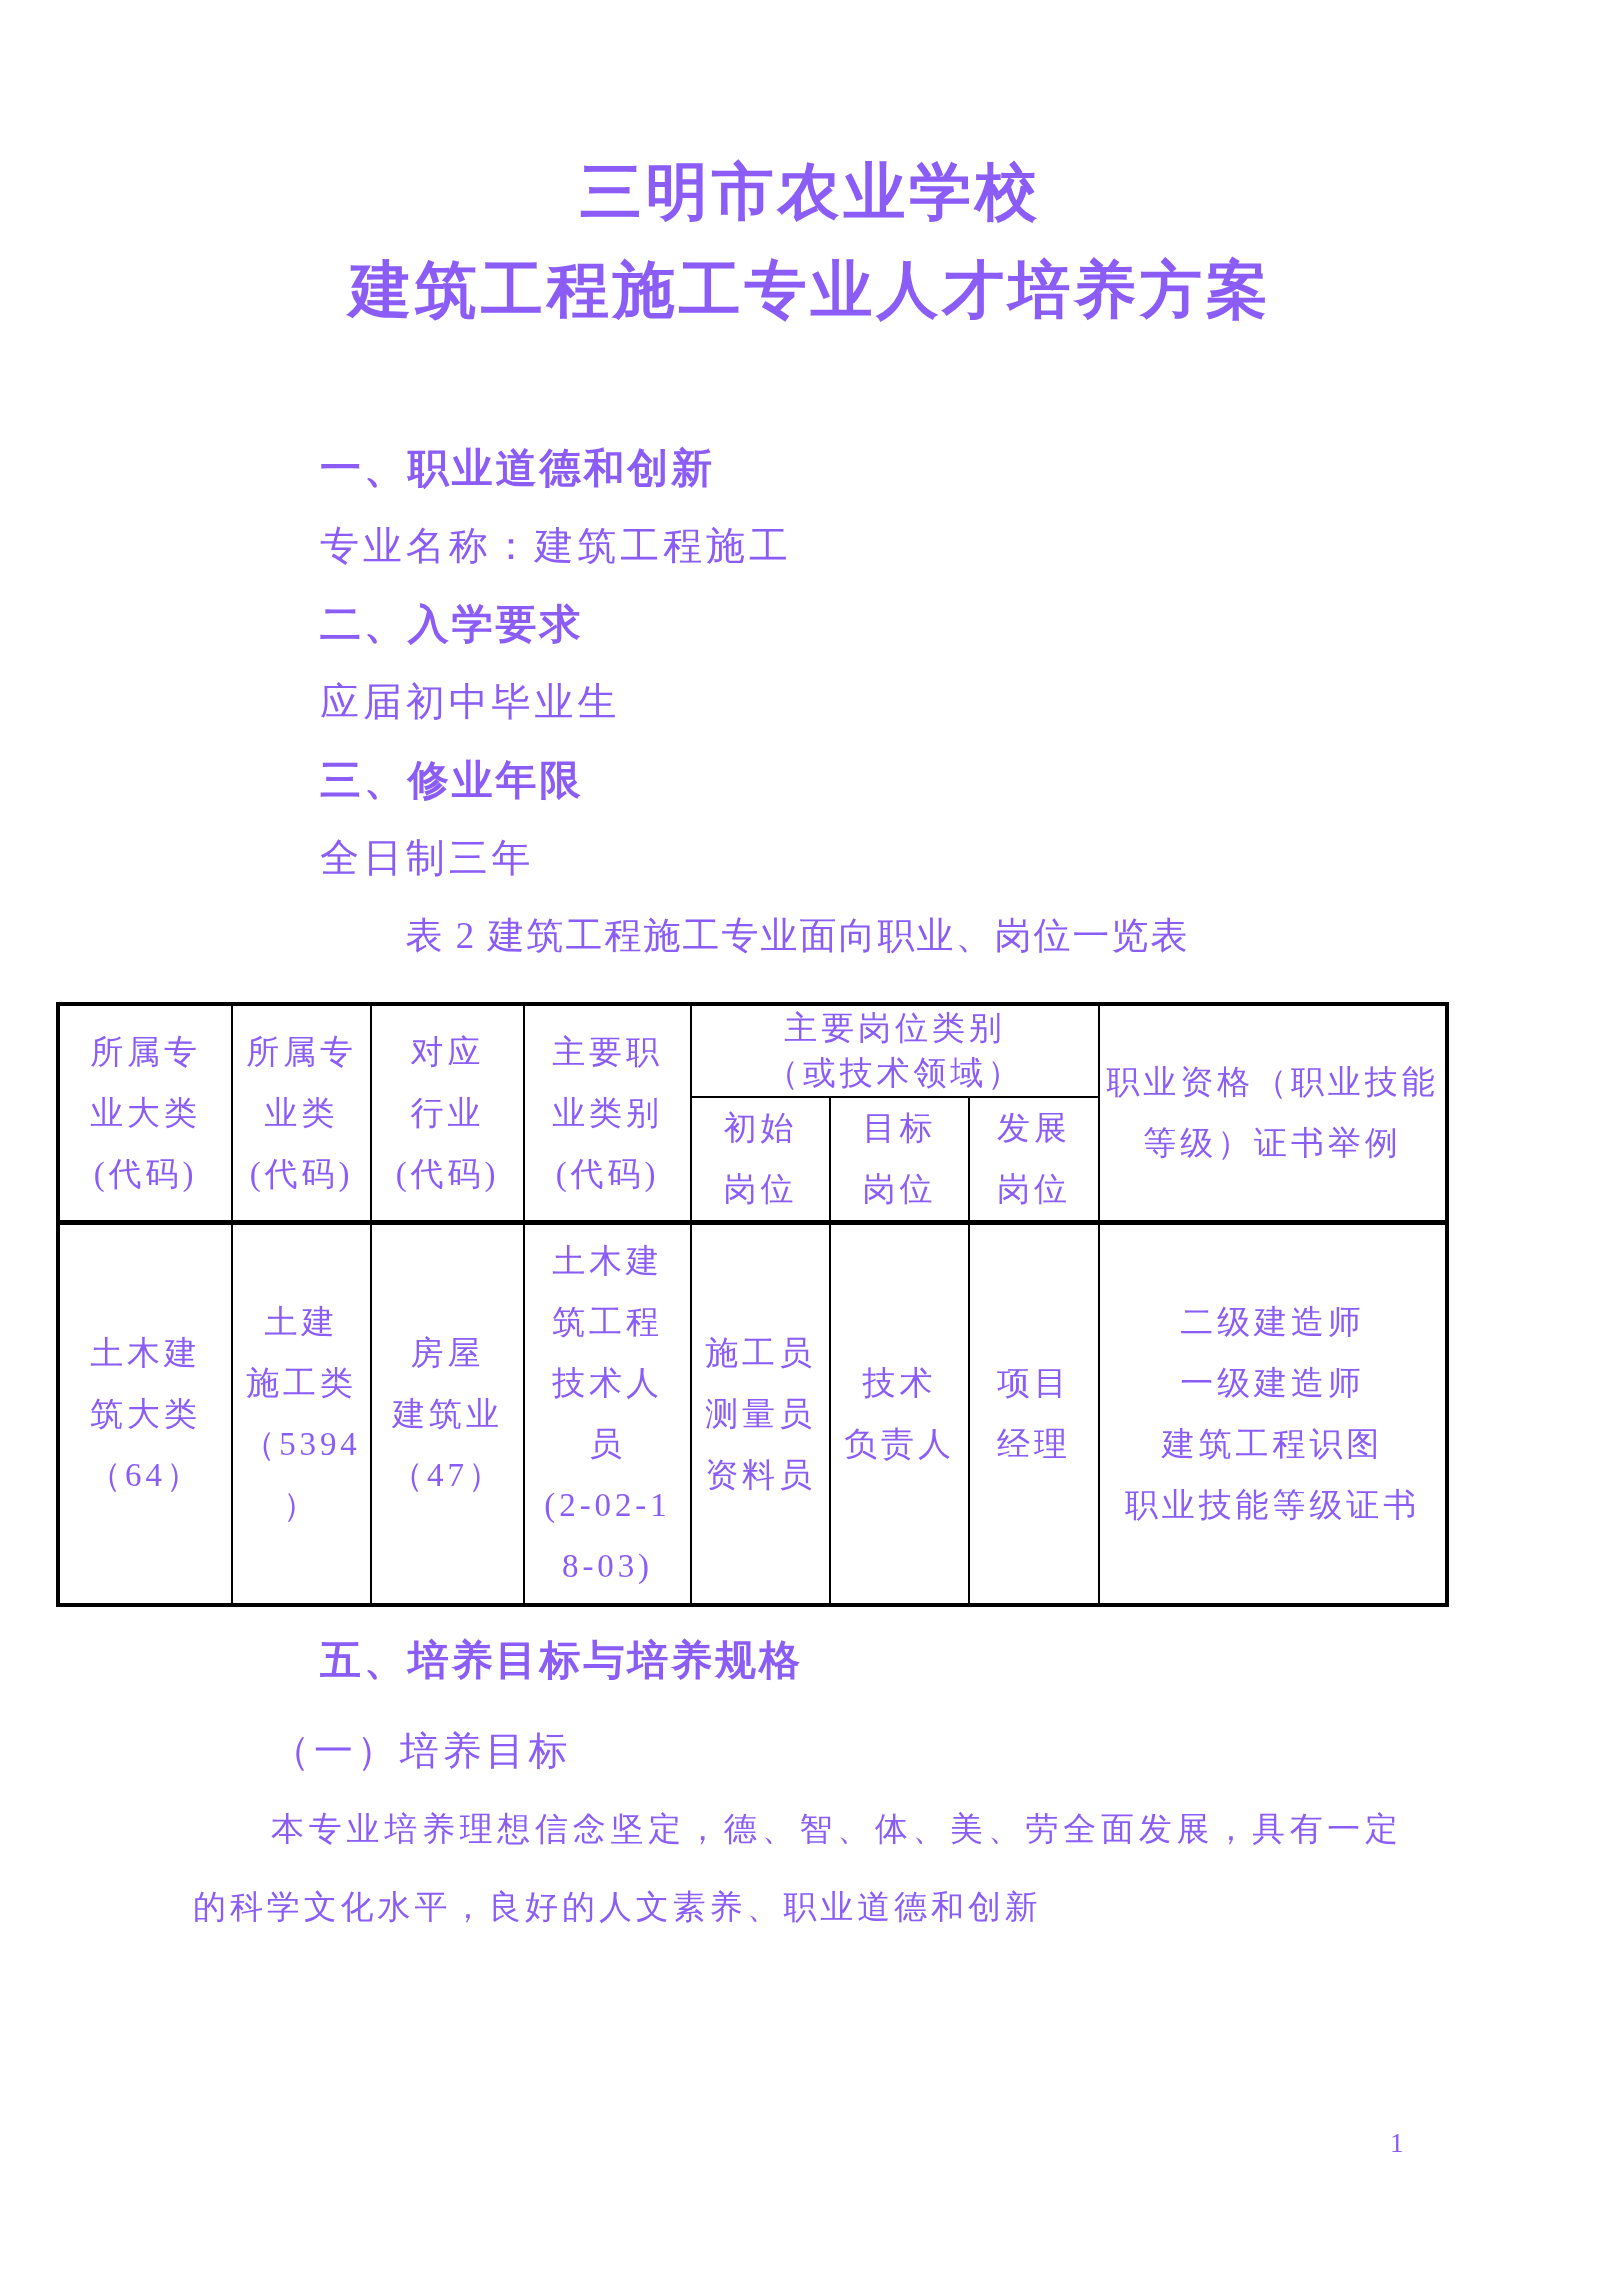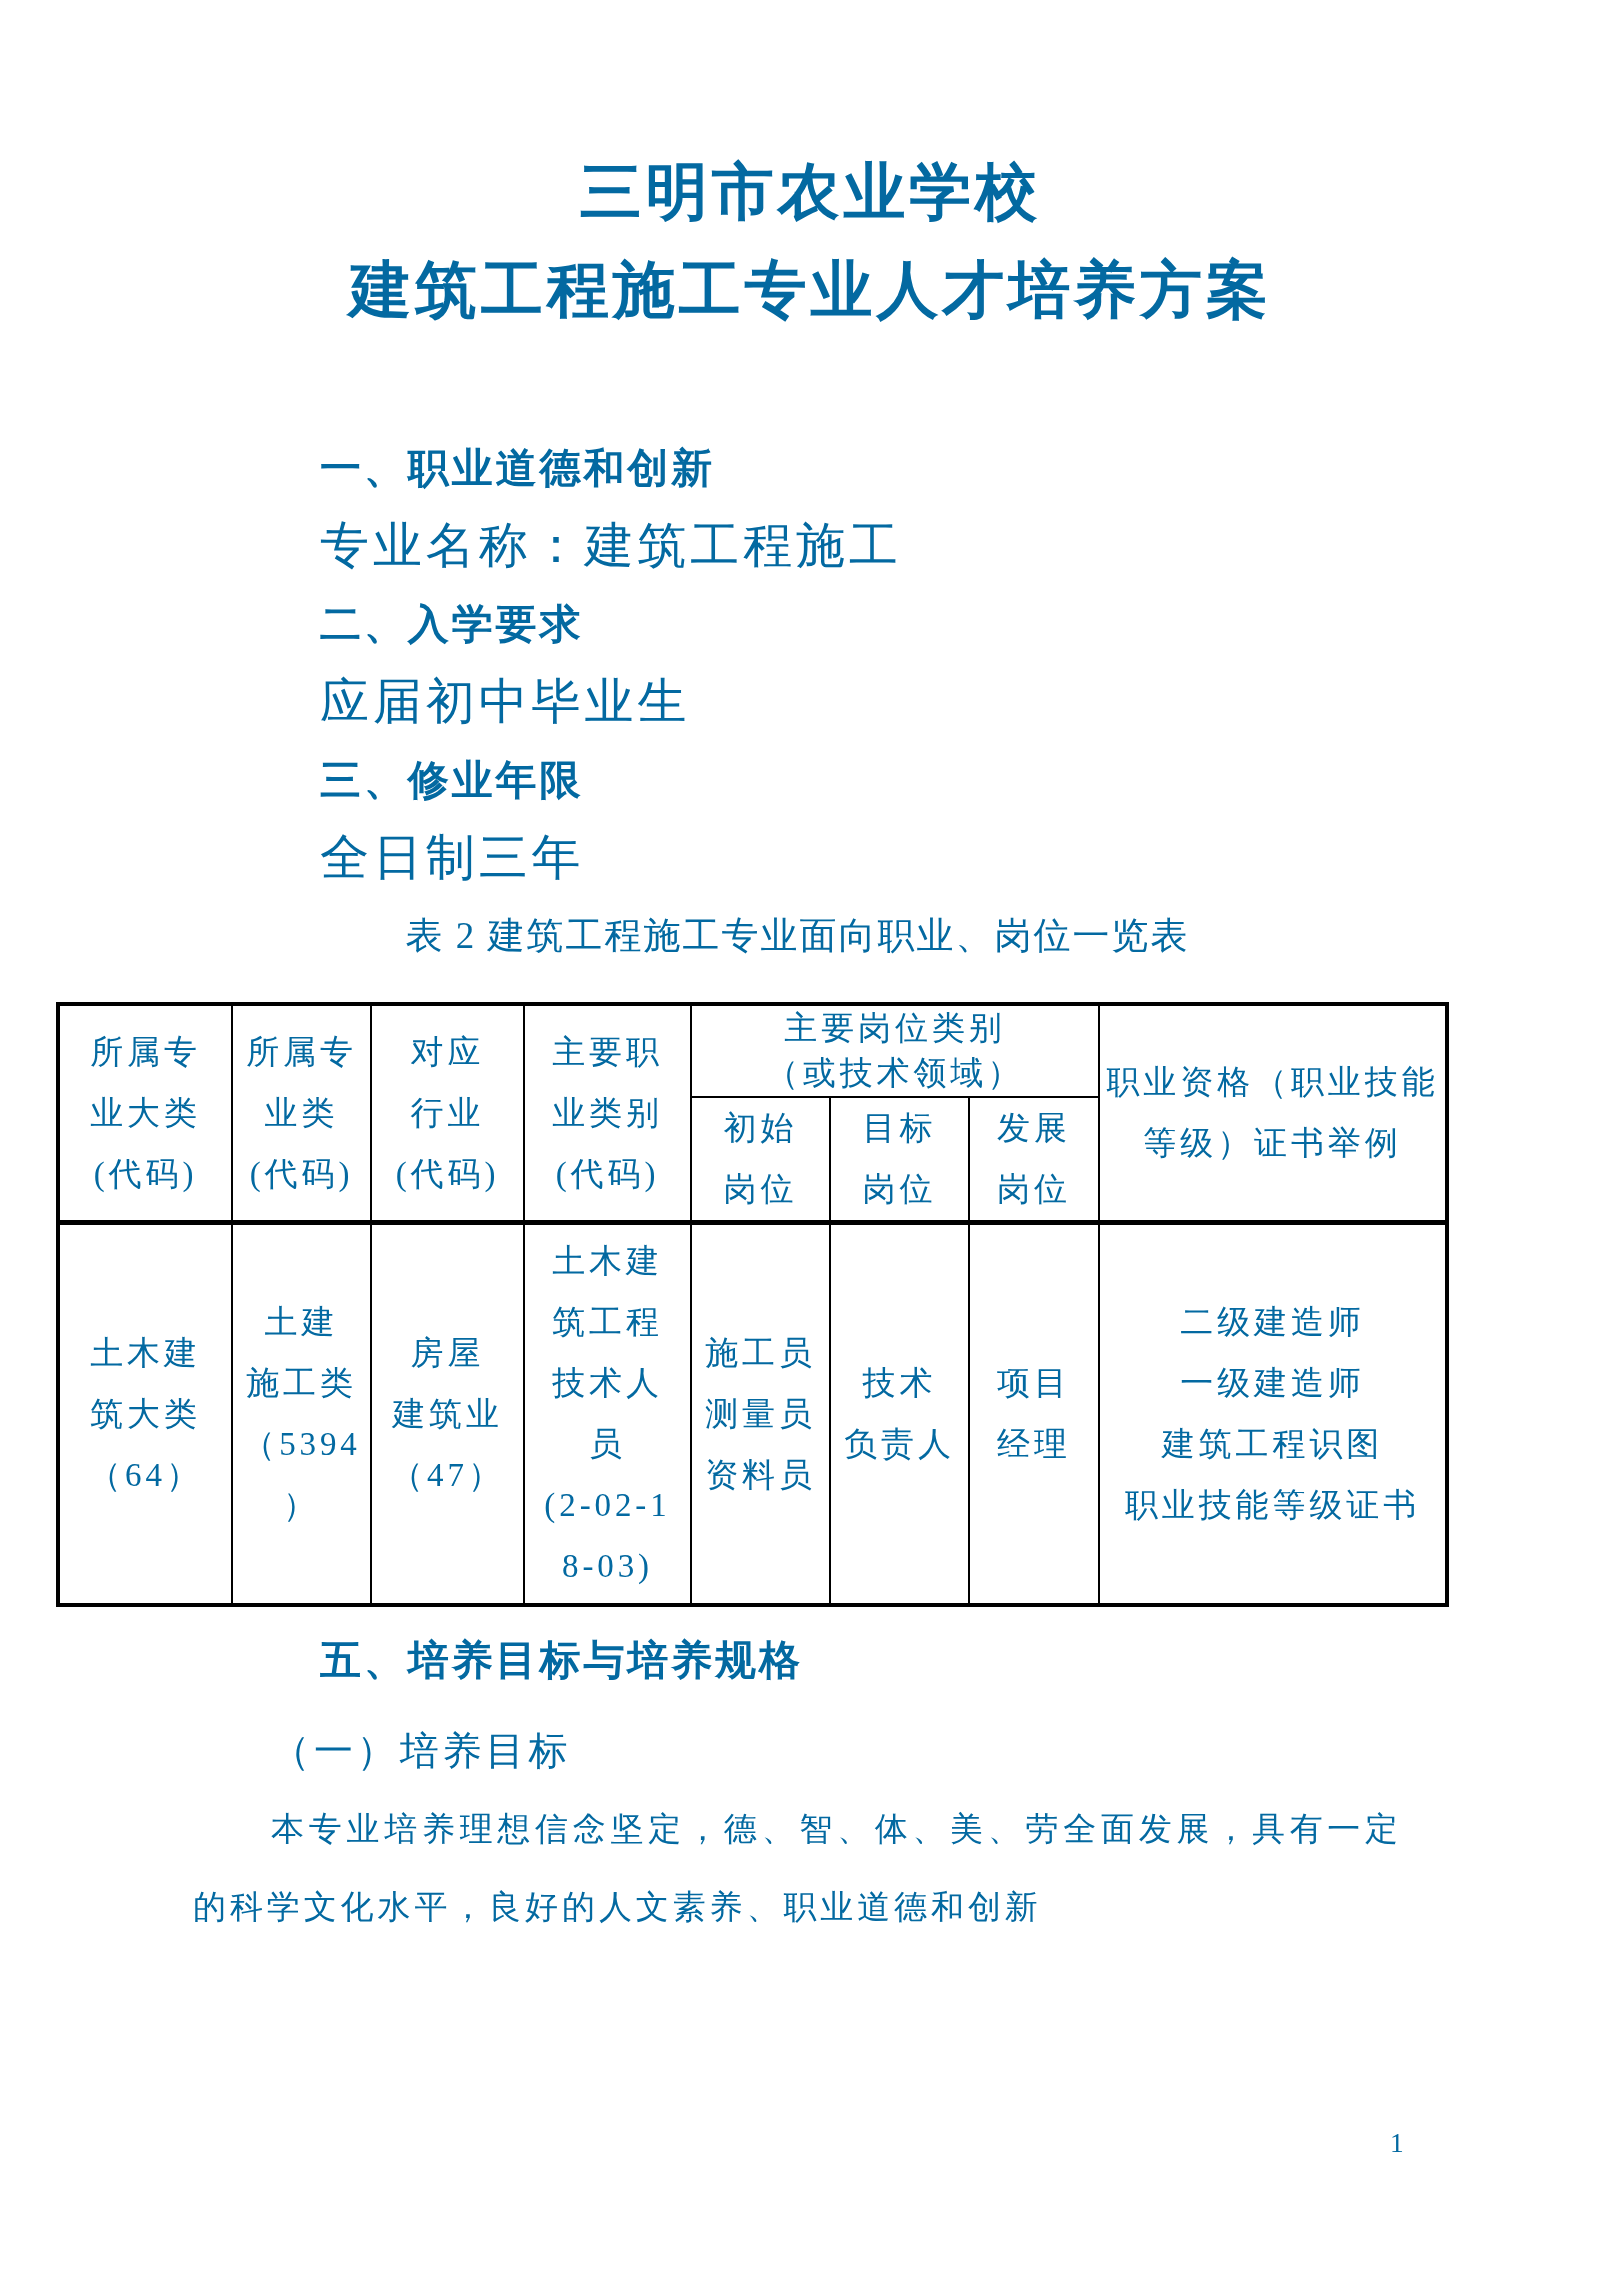--- a/index.html
+++ b/index.html
@@ -1,21 +1,21 @@
 <!DOCTYPE html>
 <html><head>
 <meta charset="utf-8">
 <style>
   html, body { margin: 0; padding: 0; background: #888; }
   .page {
     position: relative;
     width: 1621px;
     height: 2293px;
     background: #ffffff;
-    color: #0369a1;
+    color: #8b5cf6;
     overflow: hidden;
     font-family: "Liberation Serif", serif;
   }
   .doc-title {
     margin-top: 143px;
     text-align: center;
     font-family: "Liberation Serif", serif;
     font-weight: bold;
     font-size: 62px;
     line-height: 98px;
@@ -31,21 +31,21 @@
     font-family: "Liberation Sans", sans-serif;
     font-weight: bold;
     font-size: 41px;
     line-height: 78px;
     padding-left: 127px;
     letter-spacing: 2.9px;
   }
   .body-line {
     margin: 0;
     font-family: "Liberation Serif", serif;
-    font-size: 49px;
+    font-size: 39px;
     line-height: 78px;
     padding-left: 127px;
     letter-spacing: 3.9px;
   }
   .table-caption {
     margin: 0;
     text-align: center;
     font-size: 37px;
     line-height: 78px;
     letter-spacing: 2px;

